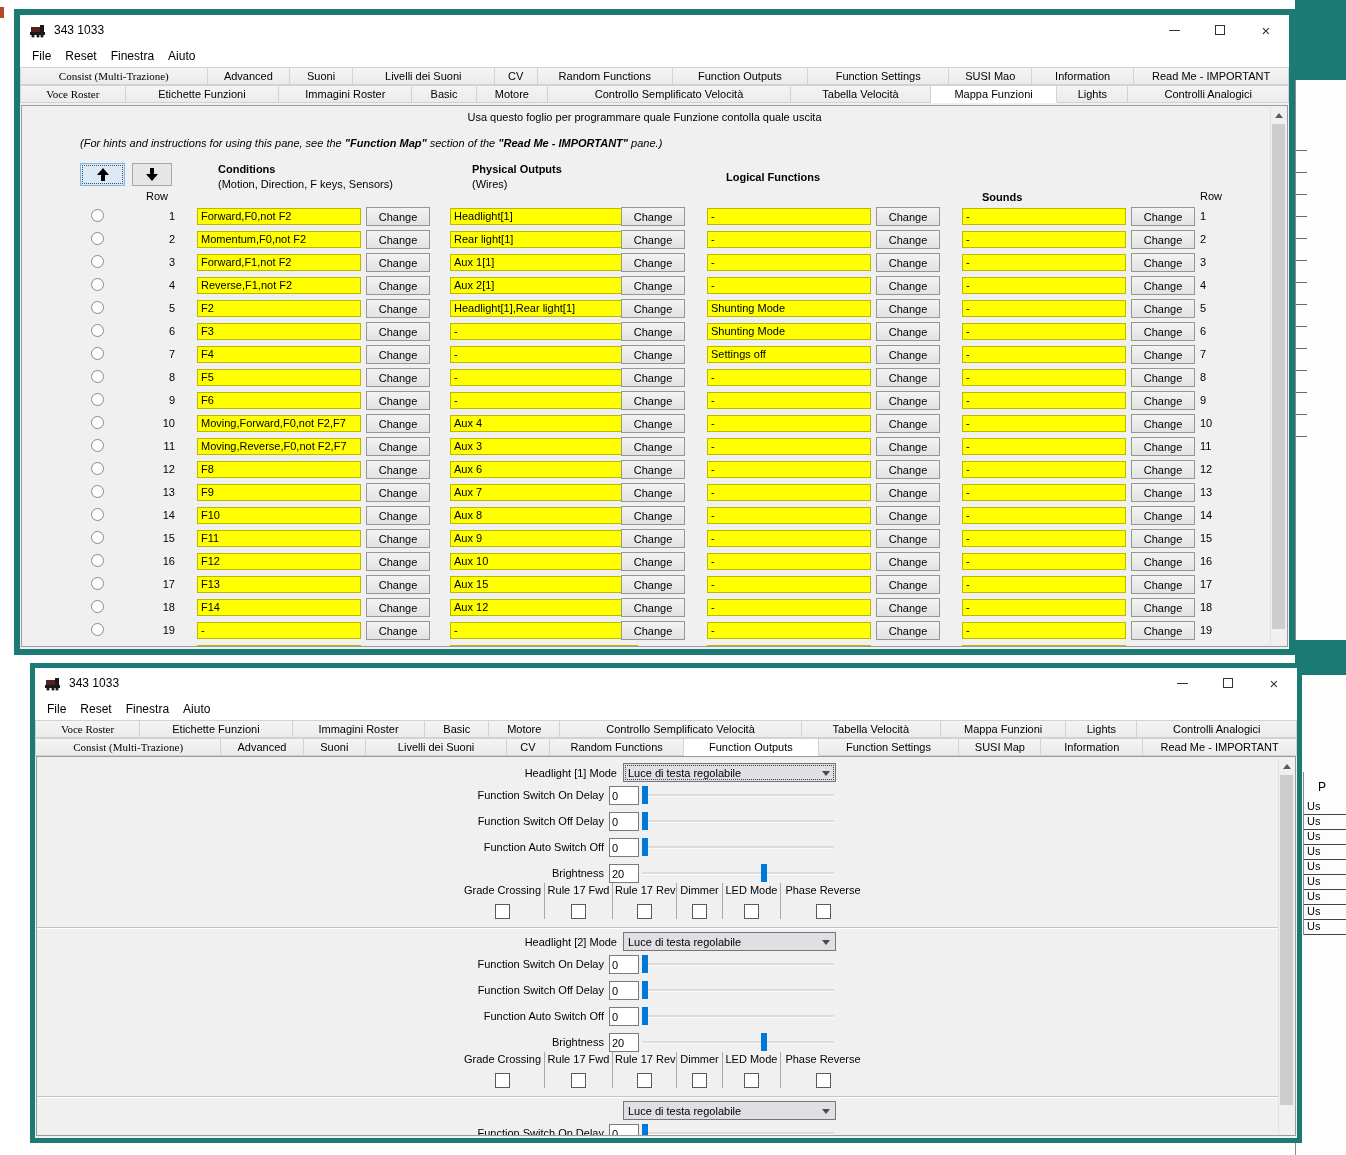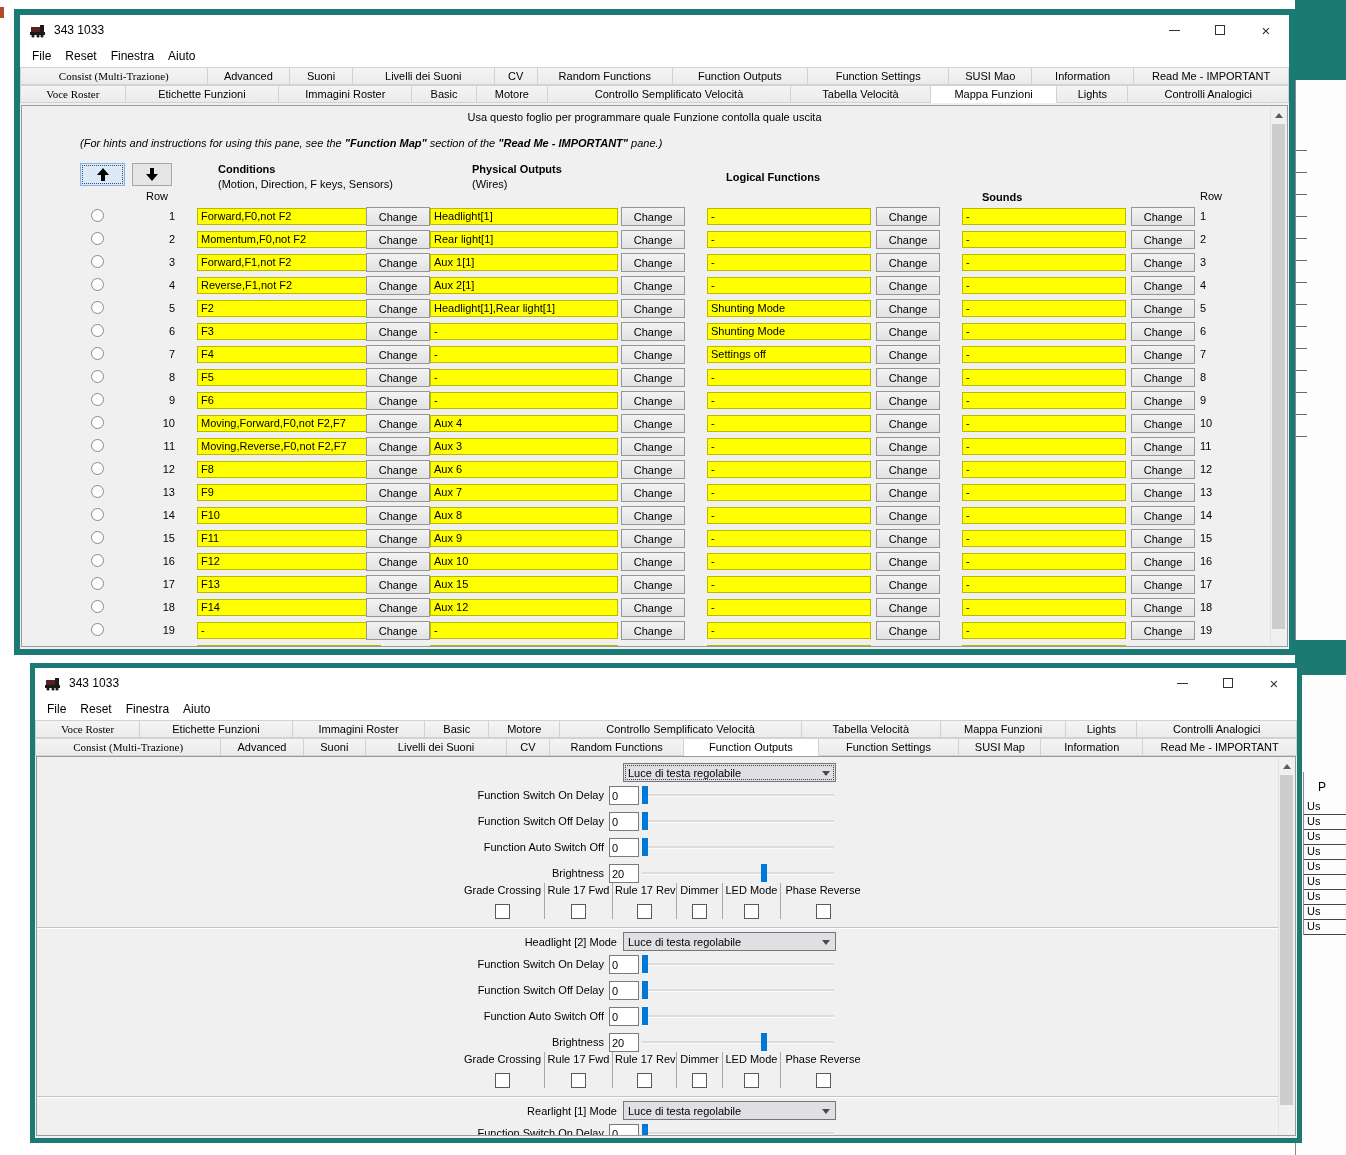--- a/index.html
+++ b/index.html
@@ -57,22 +57,22 @@
   .map-row{position:relative;height:23px;}
   .radio{position:absolute;left:69px;top:3px;width:13px;height:13px;border:1px solid #8a8a8a;
          border-radius:50%;background:#fdfdfd;box-sizing:border-box;}
   .rn1{position:absolute;left:105px;top:4px;width:48px;text-align:right;font-size:11px;}
   .rn2{position:absolute;left:1178px;top:4px;font-size:11px;}
   .yf{position:absolute;top:2px;height:17px;background:#ffff00;border:1px solid #b9b900;
       box-sizing:border-box;font-size:11px;padding:1px 3px;white-space:nowrap;overflow:hidden;}
   .chg{position:absolute;top:1px;width:64px;height:19px;background:linear-gradient(#f3f3f3,#e2e2e2);
        border:1px solid #969696;box-sizing:border-box;display:flex;align-items:center;
        justify-content:center;font-size:11px;}
-  .c-cond{left:175px;width:184px;} .b1{left:344px;}
-  .c-out{left:408px;width:188px;}  .b2{left:599px;}
+  .c-cond{left:175px;width:164px;} .b1{left:344px;}
+  .c-out{left:428px;width:188px;}  .b2{left:599px;}
   .c-log{left:685px;width:164px;}  .b3{left:854px;}
   .c-snd{left:940px;width:164px;}  .b4{left:1109px;}
   .row20{position:relative;height:8px;overflow:hidden;}
 
   
   #fo-pane{top:88px;bottom:2px;}
   #fo-blocks{position:absolute;left:0;top:2px;right:17px;}
   .fo-block{position:relative;height:168px;}
   .fo-block.sep{border-top:1px solid #c3c3c3;box-shadow:0 1px 0 #ffffff inset;}
   .fo-mode-row{position:absolute;left:0;right:0;top:4px;height:20px;}
@@ -534,20 +534,21 @@
       <div class="tab" style="flex-grow: 17;">Function Settings</div>
       <div class="tab" style="flex-grow: 8;">SUSI Map</div>
       <div class="tab" style="flex-grow: 11;">Information</div>
       <div class="tab" style="flex-grow: 19;">Read Me - IMPORTANT</div>
     </div>
 
   <div class="pane" id="fo-pane">
     <div id="fo-blocks">
         <div class="fo-block">
           <div class="fo-mode-row">
+            <span class="fo-mode-label">Headlight [1] Mode</span>
             <div class="fo-select focused">Luce di testa regolabile<span class="chev"></span></div>
           </div>
           <div class="fo-field" style="top: 26px;">
             <span class="fo-field-label">Function Switch On Delay</span>
             <input class="fo-input" value="0" style="">
             <div class="fo-slider">
               <div class="fo-track"></div>
               <div class="fo-thumb" style="left: 0px;"></div>
             </div>
           </div>
@@ -661,21 +662,20 @@
               <div class="fo-cb-box"></div>
             </div>
             <div class="fo-cb-cell" style="width: 84px;">
               <div class="fo-cb-label">Phase Reverse</div>
               <div class="fo-cb-box"></div>
             </div>
           </div>
         </div>
         <div class="fo-block sep">
           <div class="fo-mode-row">
-            <span class="fo-mode-label">Rearlight [1] Mode</span>
             <div class="fo-select">Luce di testa regolabile<span class="chev"></span></div>
           </div>
           <div class="fo-field" style="top: 26px;">
             <span class="fo-field-label">Function Switch On Delay</span>
             <input class="fo-input" value="0" style="">
             <div class="fo-slider">
               <div class="fo-track"></div>
               <div class="fo-thumb" style="left: 0px;"></div>
             </div>
           </div>

